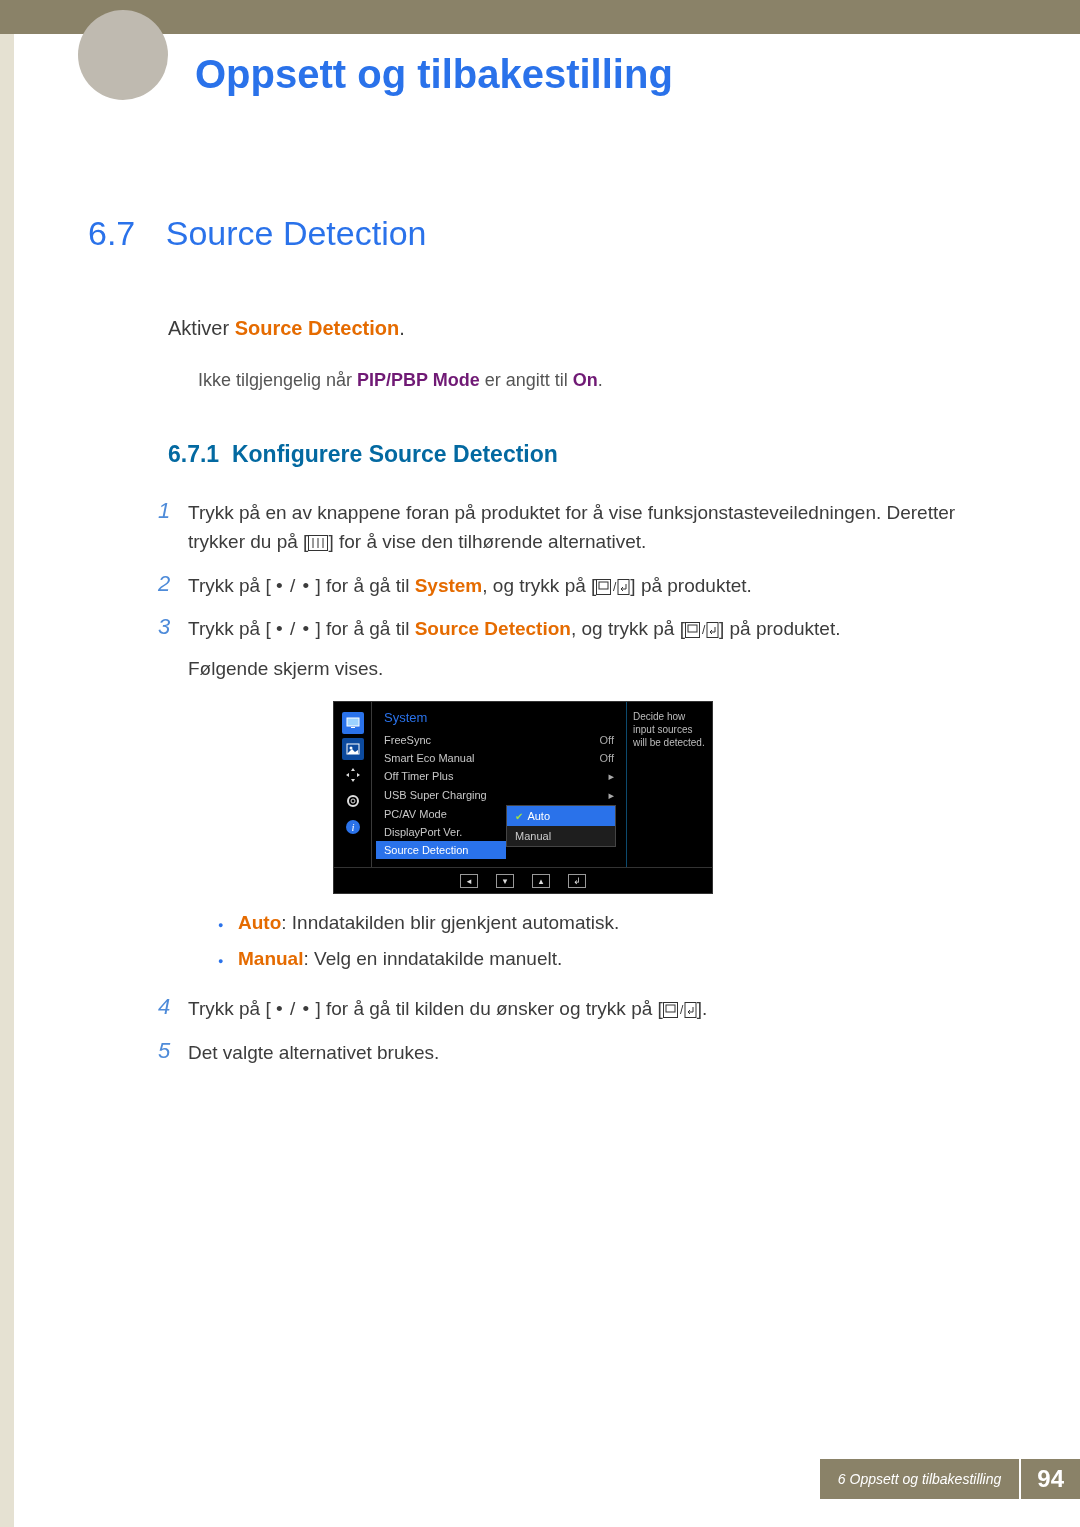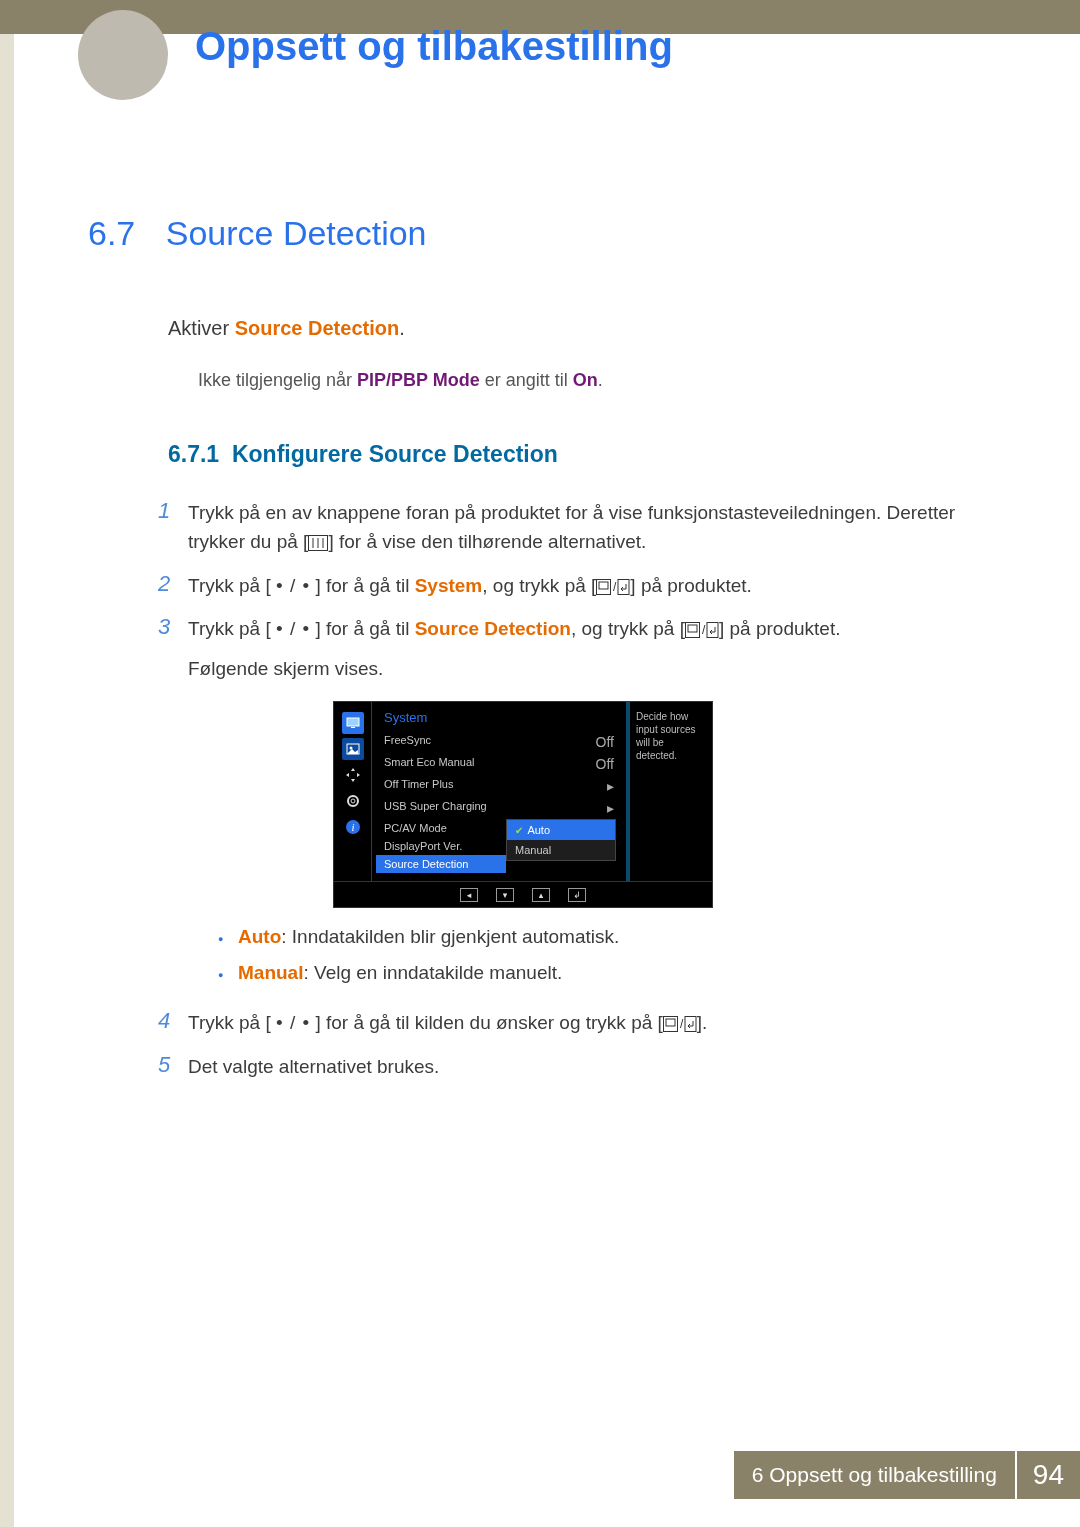--- a/index.html
+++ b/index.html
@@ -21,21 +21,21 @@
   .chapter-circle {
     position: absolute;
     top: 10px; left: 78px;
     width: 90px; height: 90px;
     border-radius: 50%;
     background: #bfbab0;
     z-index: 0;
   }
   .chapter-title {
     position: absolute;
-    top: 24px; left: 195px;
+    top: 52px; left: 195px;
     font-size: 40px;
     font-weight: 600;
     color: #2a72ea;
     z-index: 2;
     background: transparent;
   }
   .content {
     padding: 180px 85px 0 88px;
   }
   .sec-num {
@@ -90,46 +90,47 @@
   }
   .osd-body { display:flex; }
   .osd-left { width: 38px; background:#000; border-right:1px solid #3a3a3a; padding:6px 0; }
   .osd-ico { width:22px;height:22px;margin:4px auto;border-radius:2px;display:flex;align-items:center;justify-content:center;}
   .osd-ico.mon { background:#2a72ea; }
   .osd-ico.img { background:#0c4a9e; }
   .osd-ico svg { display:block; }
   .osd-mid { flex:1; padding:8px 0 8px 4px; position:relative; }
   .osd-tab { color:#2a72ea; font-size:13px; padding:0 8px 6px 8px; }
   .osd-row { display:flex; justify-content:space-between; padding:3px 12px 3px 8px; font-size:11px; color:#c8c8c8; }
-  .osd-row .val { color:#aaa; font-size:14px; }
+  .osd-row .val { color:#aaa; font-size:11px; }
   .osd-row.sel { background:#2a72ea; color:#fff; margin-right:120px;}
   .osd-dropdown {
     position:absolute; right:10px; bottom:20px; width:110px;
     background:#1e1e1e; border:1px solid #444;
   }
   .osd-dd-row { padding:4px 8px; font-size:11px; color:#ccc; }
   .osd-dd-row.sel { background:#2a72ea; color:#fff; }
   .osd-dd-row.sel::before { content:"✔"; color:#9de04a; margin-right:4px; font-size:10px;}
   .osd-right {
-    width: 86px; border-left:4px solid #0c4a6e; padding:8px 6px; font-size:10px; color:#bdbdbd; line-height:1.3;
+    width: 86px; border-left:1px solid #0c4a6e; padding:8px 6px; font-size:10px; color:#bdbdbd; line-height:1.3;
   }
   .osd-nav { background:#000; height:26px; display:flex; justify-content:center; gap:18px; align-items:center; border-top:1px solid #333;}
   .osd-nav .k { width:18px;height:14px;border:1px solid #999;display:flex;align-items:center;justify-content:center;font-size:9px;color:#ddd;}
 
   
   .footer {
     position:absolute; bottom: 28px; right:0; display:flex; align-items:stretch;
   }
   .footer-txt {
-    background:#8a8268; color:#fff; font-size:21px;
+    background:#8a8268; color:#fff; font-size:14px;
     padding: 12px 18px; display:flex; align-items:center;
     border-right: 2px solid #fff;
+    font-style: italic;
   }
   .footer-pg {
-    background:#8a8268; color:#fff; font-size:28px; font-weight:400;
+    background:#8a8268; color:#fff; font-size:24px; font-weight:700;
     padding: 6px 16px; display:flex; align-items:center;
   }
 </style>
 </head>
 <body>
 
 <div class="top-band"></div>
 <div class="left-band"></div>
 <div class="chapter-circle"></div>
 <div class="chapter-title">Oppsett og tilbakestilling</div>

